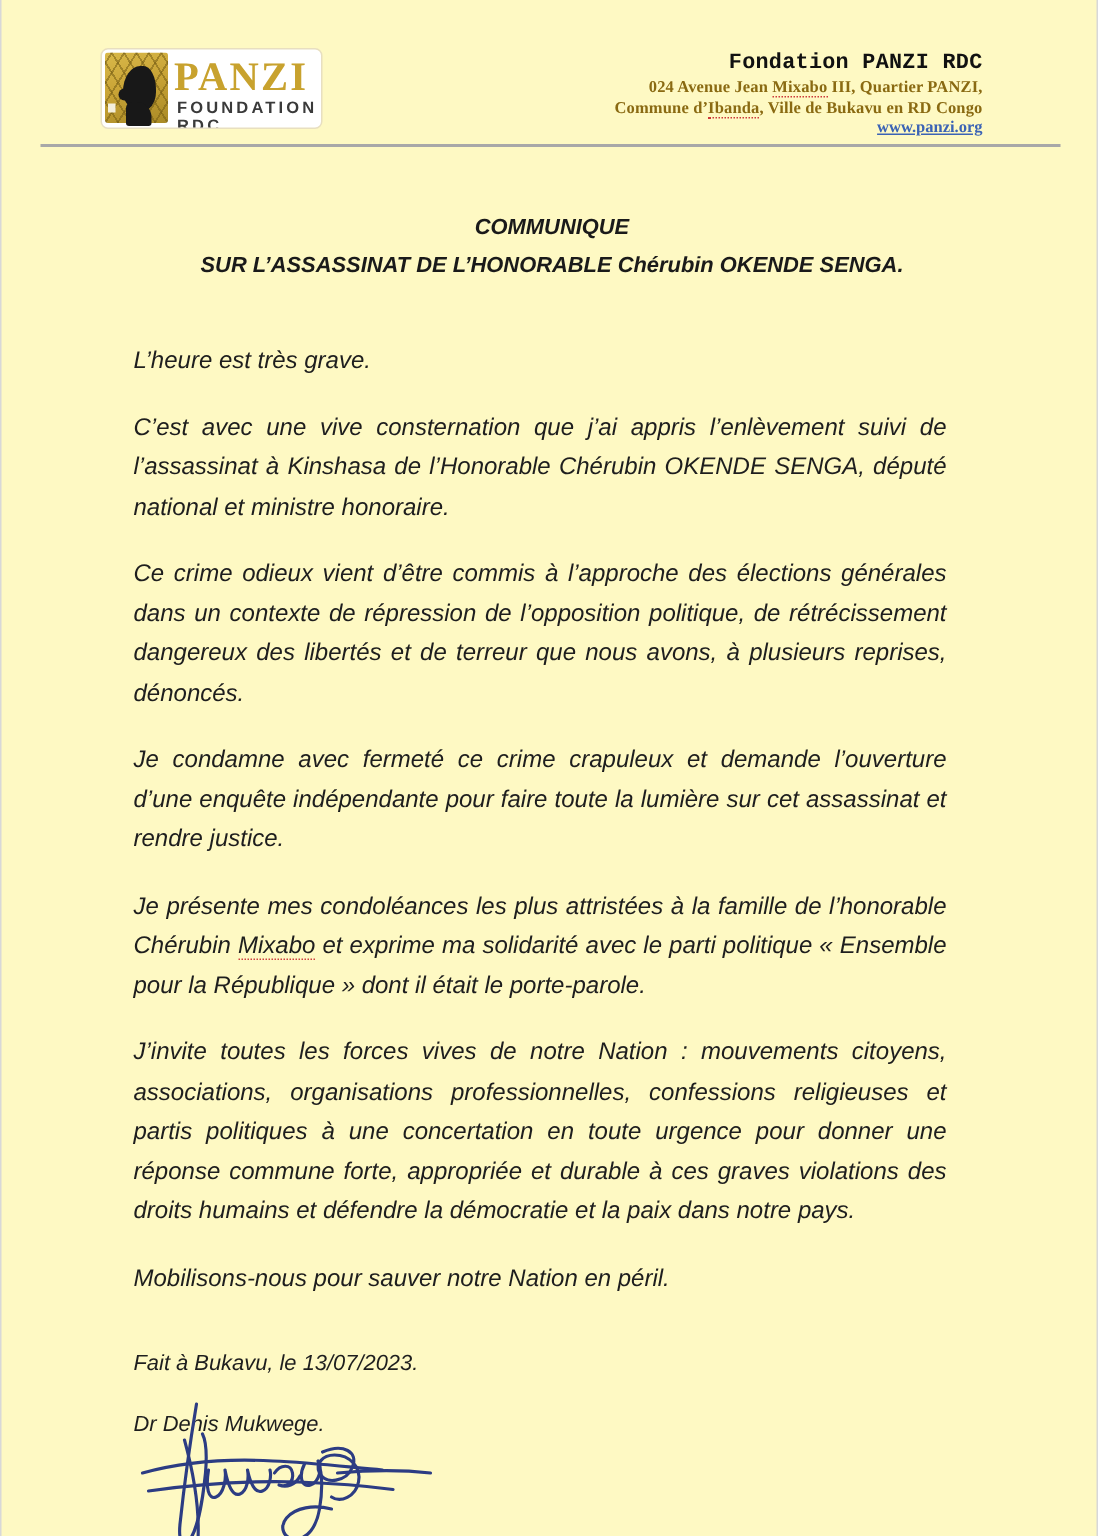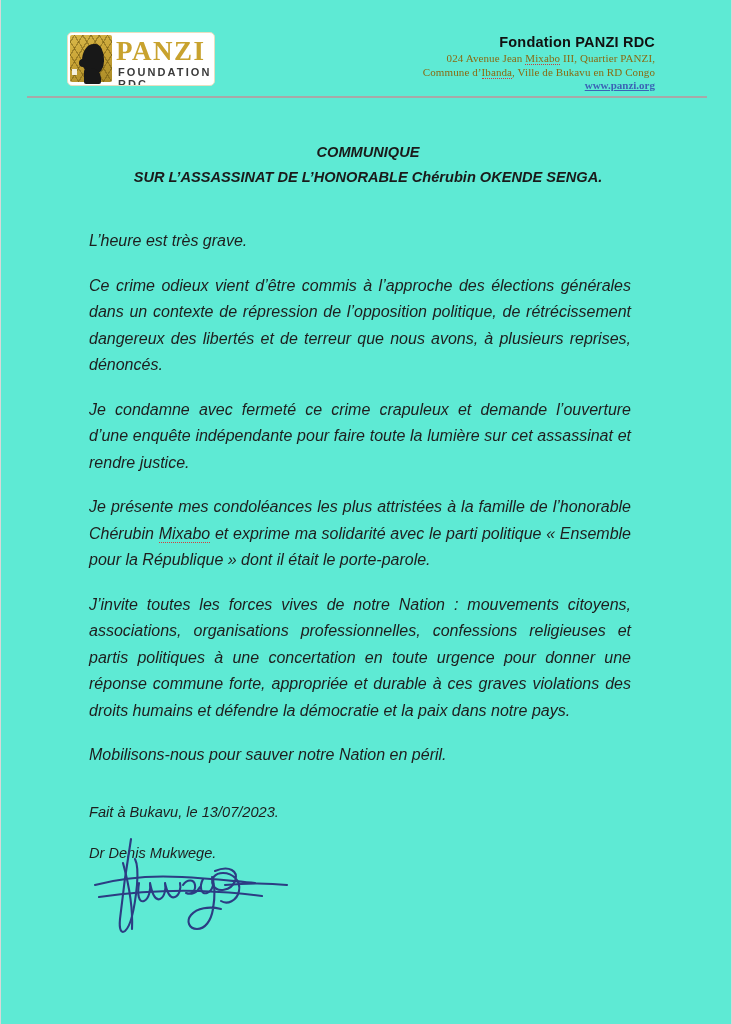--- a/index.html
+++ b/index.html
@@ -11,21 +11,21 @@
     width: 732px;
     height: 1024px;
     overflow: hidden;
     font-family: "Liberation Sans", sans-serif;
   }
 
   .page {
     position: relative;
     width: 732px;
     height: 1024px;
-    background: #5eead4;
+    background: #fef9c3;
     box-sizing: border-box;
     border-left: 1px solid #d8d8d8;
     border-right: 1px solid #d8d8d8;
     overflow: hidden;
   }
 
   
   .letterhead {
     position: absolute;
     left: 0;
@@ -123,31 +123,31 @@
   }
 
   .org-block {
     position: absolute;
     right: 78px;
     top: 34px;
     width: 310px;
     text-align: right;
   }
   .org-title {
-    font-family: Liberation Sans, sans-serif;
+    font-family: Liberation Mono, monospace;
     font-size: 14.5px;
     font-weight: 700;
     color: #111111;
     letter-spacing: .2px;
     line-height: 17px;
   }
   .org-addr {
     font-family: "Liberation Serif", serif;
     font-size: 11px;
-    font-weight: 400;
+    font-weight: 700;
     color: #8a6a12;
     line-height: 12.5px;
     letter-spacing: .1px;
     margin-top: 1px;
   }
   .org-addr .sp {
     border-bottom: 1.5px dotted #cc3a3a;
     padding-bottom: 0px;
   }
   .org-url {
@@ -273,20 +273,21 @@
   <div class="doc">
 
     <div class="title">
       <div>COMMUNIQUE</div>
       <div class="line2">SUR L’ASSASSINAT DE L’HONORABLE Chérubin OKENDE SENGA.</div>
     </div>
 
     <div class="body-text">
 
       <p class="para nojustify">L’heure est très grave.</p>
+      <p class="para">C’est avec une vive consternation que j’ai appris l’enlèvement suivi de l’assassinat à Kinshasa de l’Honorable Chérubin OKENDE SENGA, député national et ministre honoraire.</p>
       <p class="para">Ce crime odieux vient d’être commis à l’approche des élections générales dans un contexte de répression de l’opposition politique, de rétrécissement dangereux des libertés et de terreur que nous avons, à plusieurs reprises, dénoncés.</p>
       <p class="para">Je condamne avec fermeté ce crime crapuleux et demande l’ouverture d’une enquête indépendante pour faire toute la lumière sur cet assassinat et rendre justice.</p>
 
       <p class="para"><span>Je présente mes condoléances les plus attristées à la famille de l’honorable Chérubin </span><span class="sp-red">Mixabo</span><span> et exprime ma solidarité avec le parti politique « Ensemble pour la République » dont il était le porte-parole.</span></p>
 
       <p class="para">J’invite toutes les forces vives de notre Nation : mouvements citoyens, associations, organisations professionnelles, confessions religieuses et partis politiques à une concertation en toute urgence pour donner une réponse commune forte, appropriée et durable à ces graves violations des droits humains et défendre la démocratie et la paix dans notre pays.</p>
       <p class="para nojustify">Mobilisons-nous pour sauver notre Nation en péril.</p>
 
       <div class="closing">
         <div class="date-line">Fait à Bukavu, le 13/07/2023.</div>

